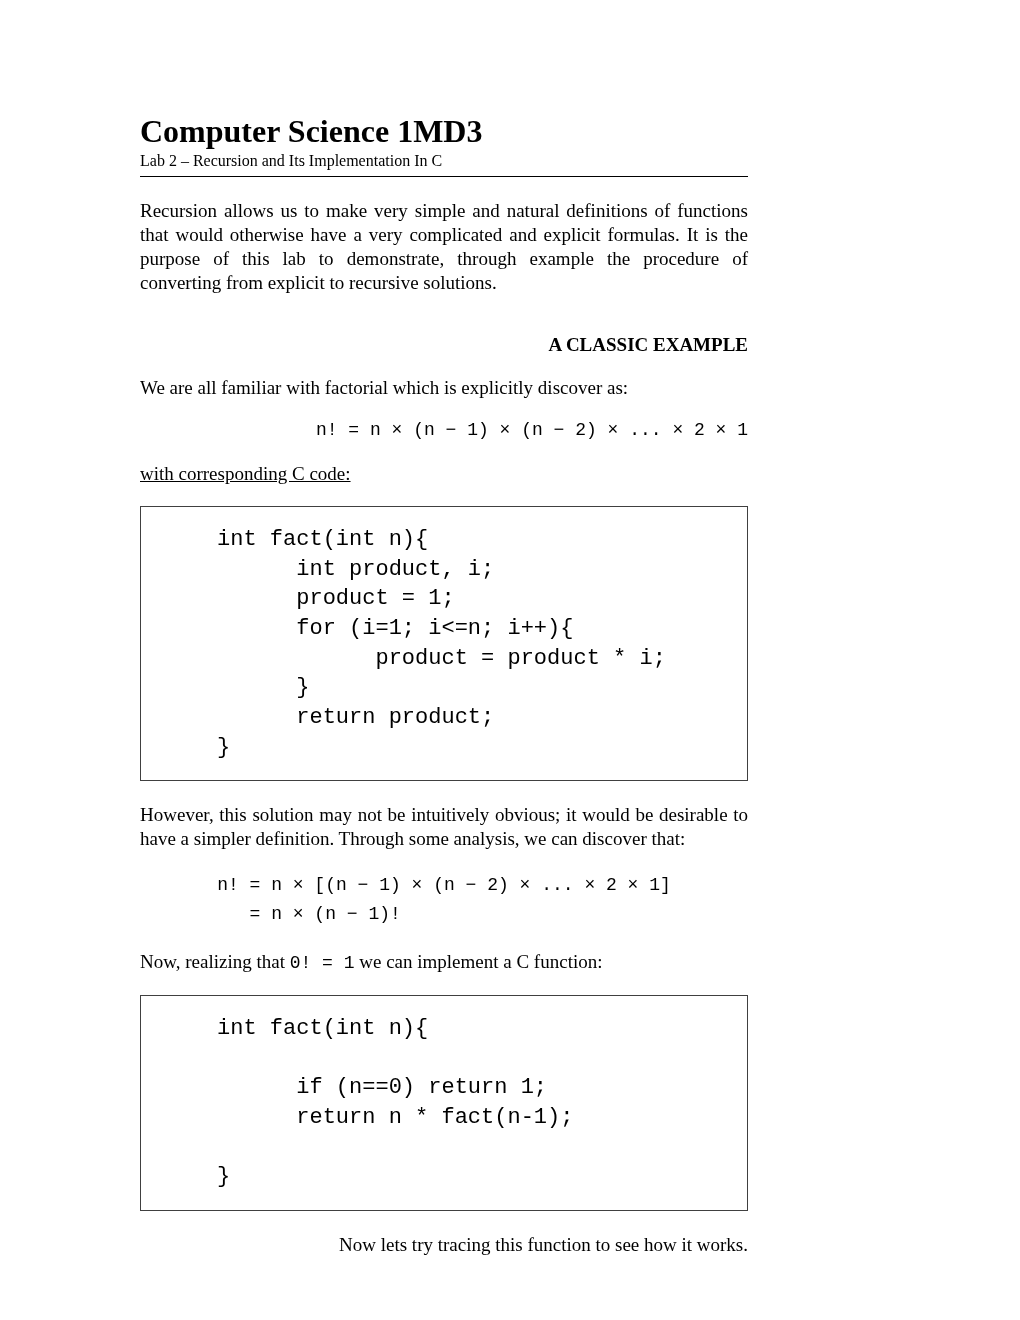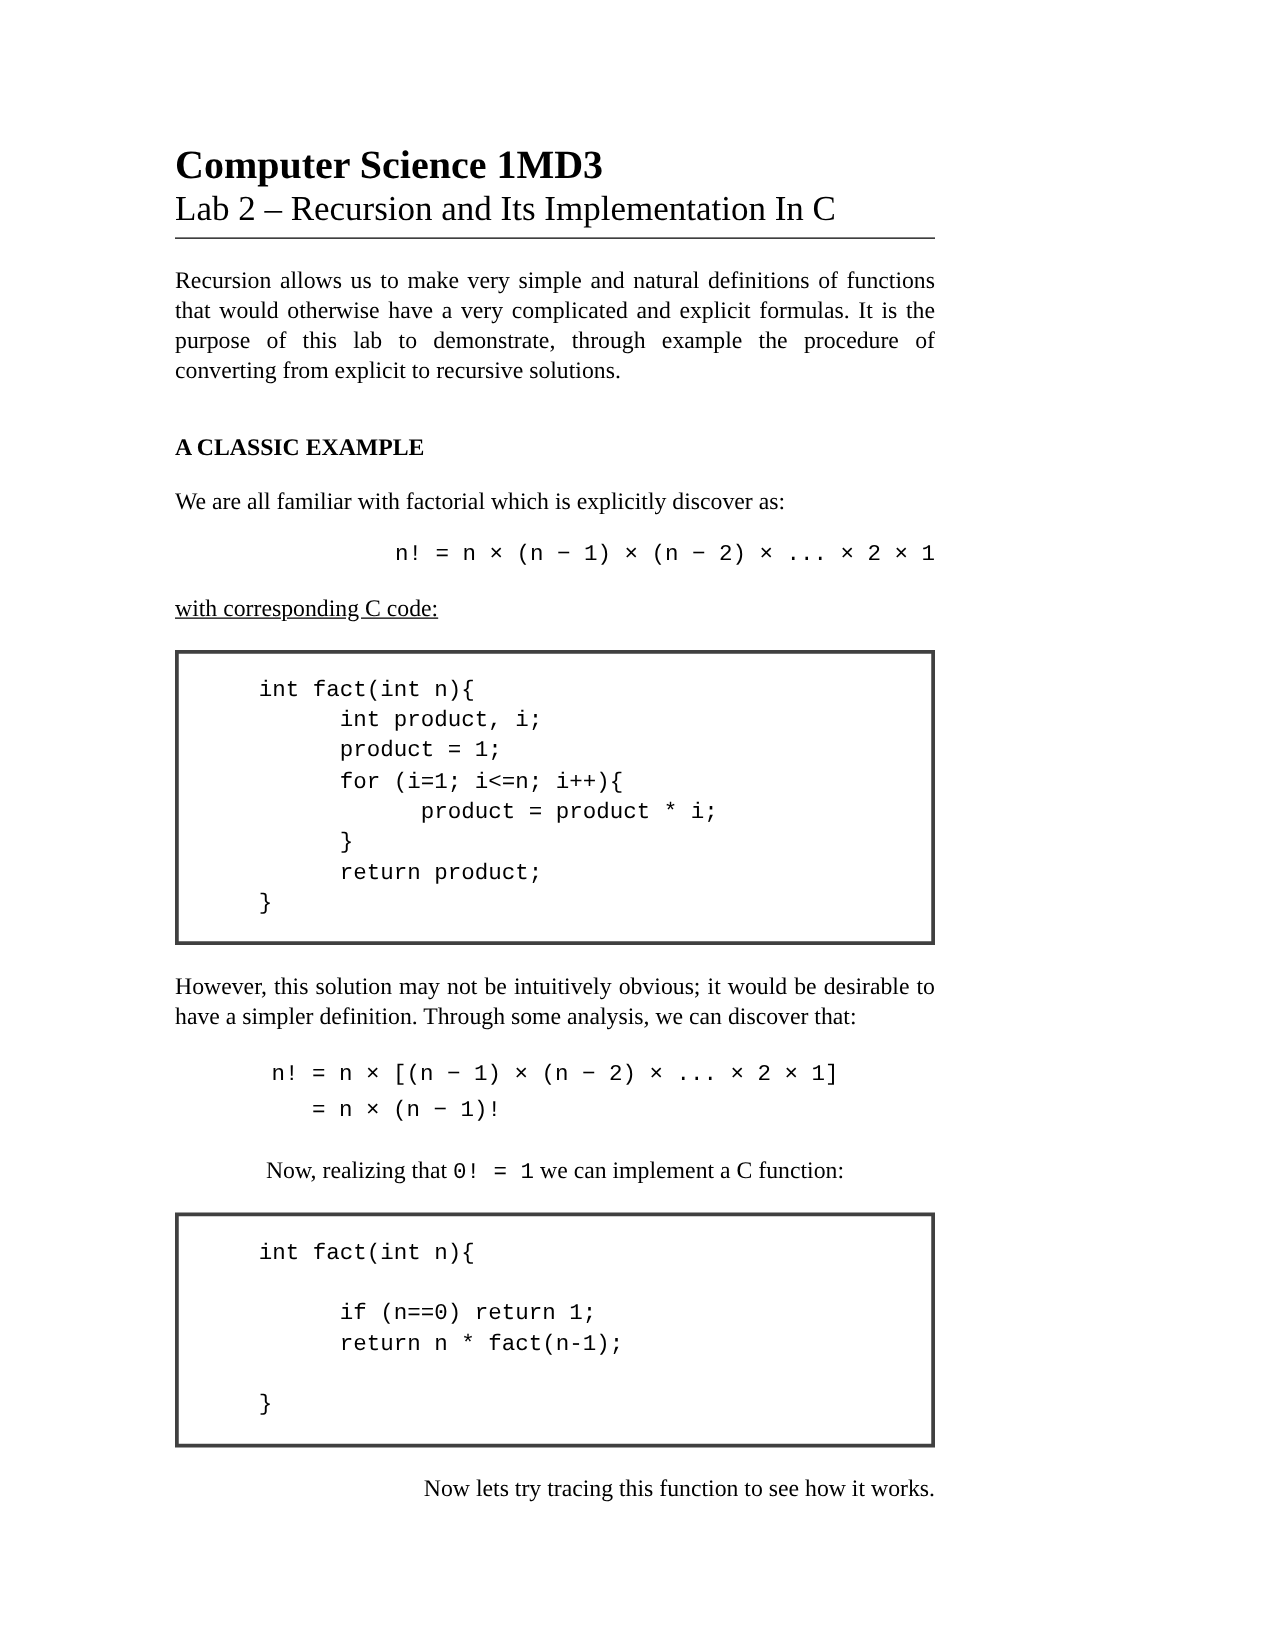--- a/index.html
+++ b/index.html
@@ -16,74 +16,74 @@
     min-height: 1320px;
     padding: 112px 140px 80px 140px;
   }
   h1.title {
     font-size: 32px;
     font-weight: bold;
     margin: 0 0 2px 0;
     line-height: 1.2;
   }
   .subtitle {
-    font-size: 28px;
+    font-size: 16px;
     margin: 0 0 6px 0;
   }
   hr.rule {
     border: none;
     border-top: 1.5px solid #000;
     margin: 0 0 22px 0;
   }
   p.body {
     font-size: 19px;
     line-height: 1.25;
     text-align: justify;
     margin: 0 0 20px 0;
   }
   .section-heading {
     font-size: 19px;
     font-weight: bold;
     margin: 40px 0 20px 0;
+    text-align: right;
   }
   .formula {
     font-family: "Courier New", Courier, monospace;
     font-size: 18px;
     text-align: right;
     margin: 18px 0 22px 0;
     white-space: pre;
   }
   .formula2 {
     font-family: "Courier New", Courier, monospace;
     font-size: 18px;
     margin: 16px auto 22px auto;
     line-height: 1.6;
     display: table;
   }
   .formula2 .line {
     white-space: pre;
   }
   .codebox {
-    border: 3px solid #404040;
+    border: 1px solid #404040;
     font-family: "Courier New", Courier, monospace;
-    font-size: 18px;
+    font-size: 22px;
     line-height: 1.35;
     padding: 18px 10px 18px 10px;
     margin: 6px 0 22px 0;
     white-space: pre;
   }
   .inline-code {
     font-family: "Courier New", Courier, monospace;
     font-size: 18px;
   }
   .mixed {
     font-size: 19px;
     line-height: 1.25;
     margin: 0 0 20px 0;
-    text-align: center;
   }
 </style>
 </head>
 <body>
 
 <div class="page">
 
   <h1 class="title">Computer Science 1MD3</h1>
   <div class="subtitle">Lab 2 – Recursion and Its Implementation In C</div>
   <hr class="rule">

